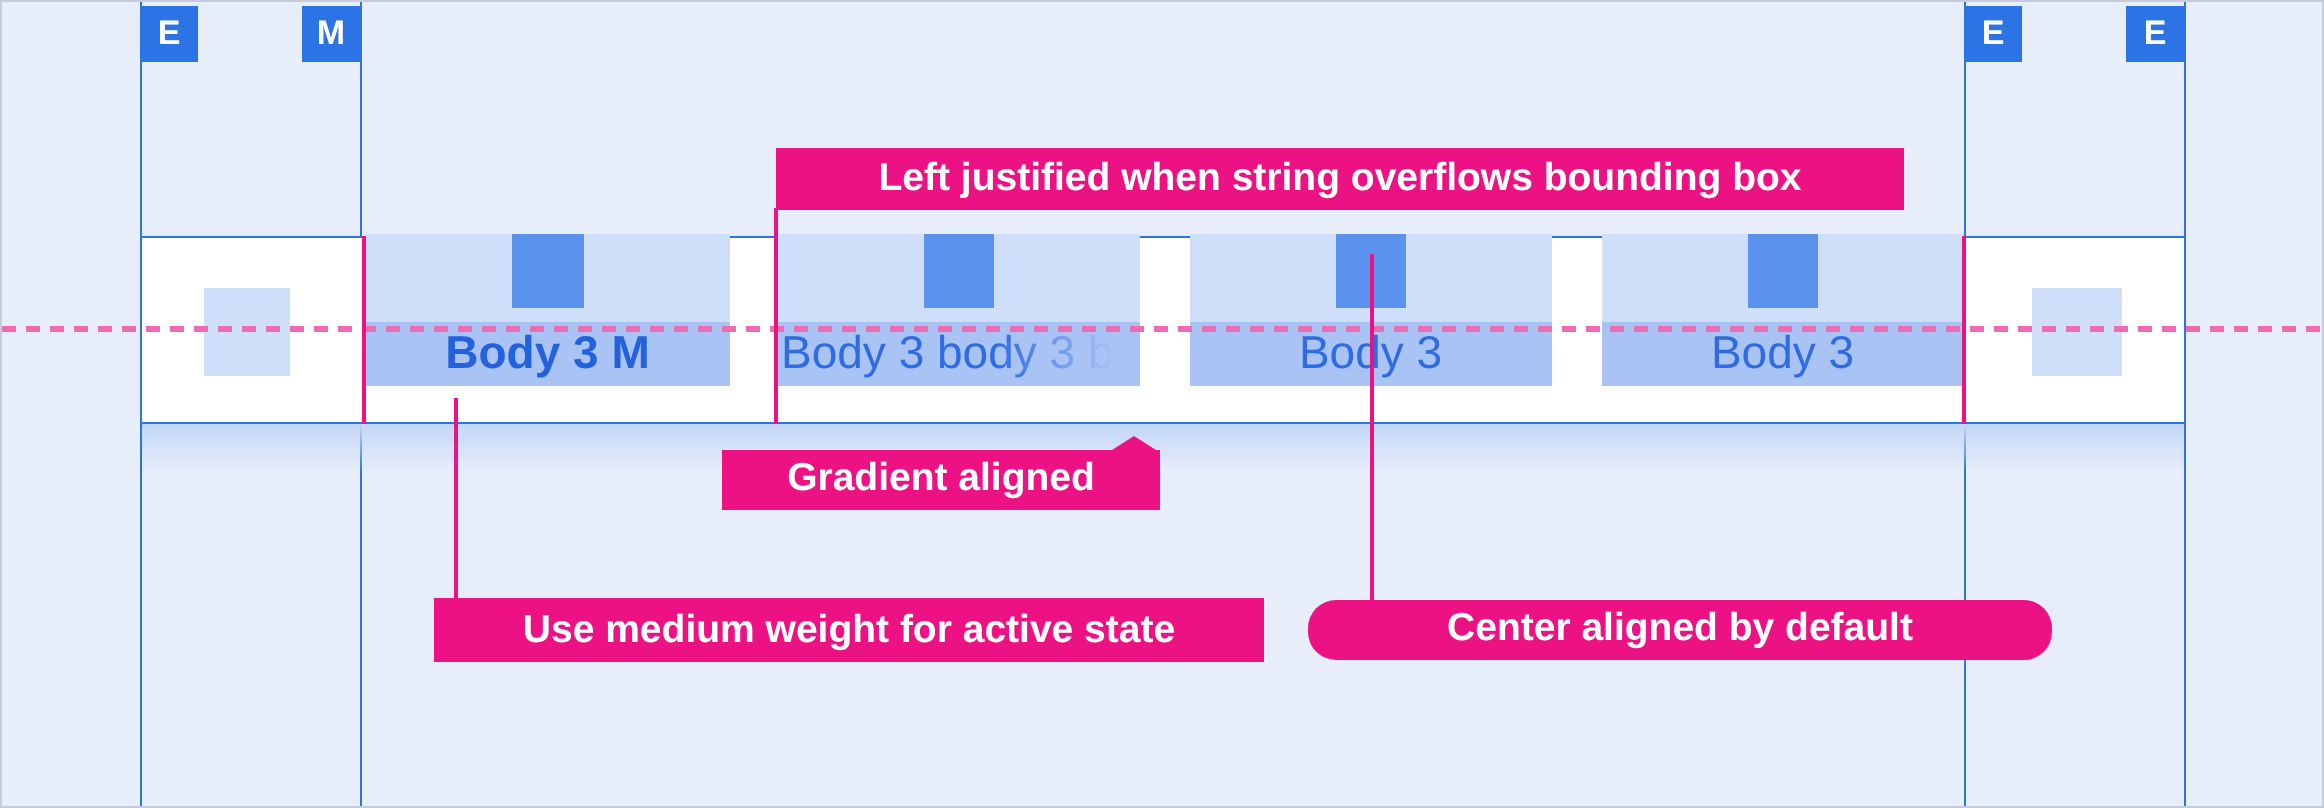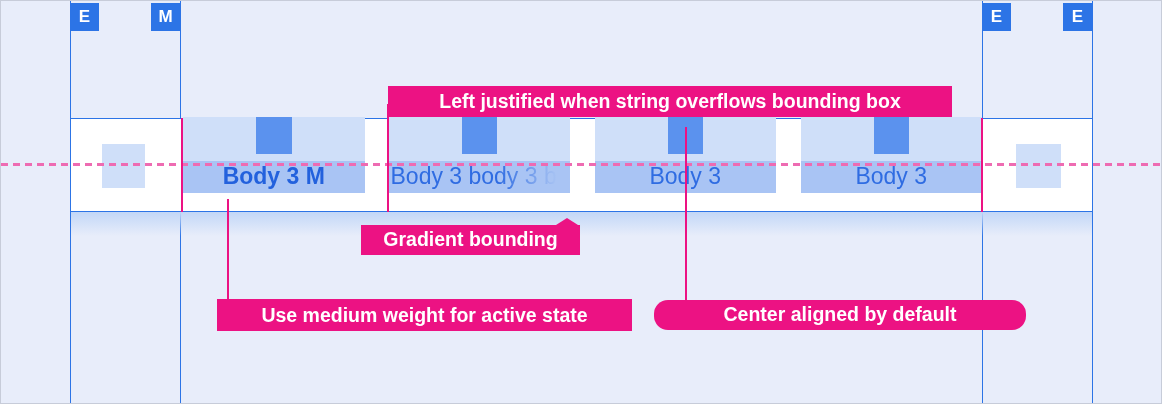--- a/index.html
+++ b/index.html
@@ -74,21 +74,21 @@
   .ann-line.a-leftjust{left:386px;top:103px;height:108px;}
   .ann-line.a-medium{left:226px;top:198px;height:100px;}
   .ann-line.a-center{left:683.5px;top:126px;height:173px;}
   .ann-line.a-end{left:980px;top:117px;height:93.5px;}
   
   .ann-label{
     position:absolute;background:#ec1283;color:#fff;
     font-size:19.5px;font-weight:700;white-space:nowrap;
     display:flex;align-items:center;justify-content:center;z-index:6;
   }
-  .ann-label.l1{left:387px;top:73px;width:564px;height:31px;margin-top:12px;}
+  .ann-label.l1{left:387px;top:73px;width:564px;height:31px;}
   .ann-label.l2{left:360px;top:223.5px;width:219px;height:30px;}
   .ann-label.l3{left:216px;top:298px;width:415px;height:32px;}
   .ann-label.l4{left:653px;top:298.5px;width:372px;height:30px;border-radius:14px;}
   .ann-tri{
     position:absolute;left:555px;top:217px;width:0;height:0;z-index:6;
     border-left:11px solid transparent;border-right:11px solid transparent;
     border-bottom:7px solid #ec1283;
   }
 </style>
 </head>
@@ -144,17 +144,17 @@
   <div class="dashline"></div>
 
   <div class="ann-line a-start"></div>
   <div class="ann-line a-leftjust"></div>
   <div class="ann-line a-medium"></div>
   <div class="ann-line a-center"></div>
   <div class="ann-line a-end"></div>
 
   <div class="ann-label l1">Left justified when string overflows bounding box</div>
   <div class="ann-tri"></div>
-  <div class="ann-label l2">Gradient bounding</div>
+  <div class="ann-label l2">Gradient aligned</div>
   <div class="ann-label l3">Use medium weight for active state</div>
   <div class="ann-label l4">Center aligned by default</div>
 
 </div>
 
 </body></html>

